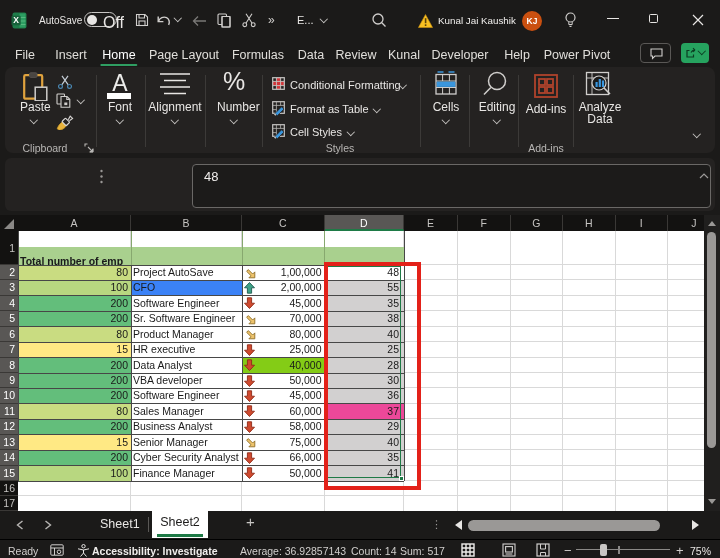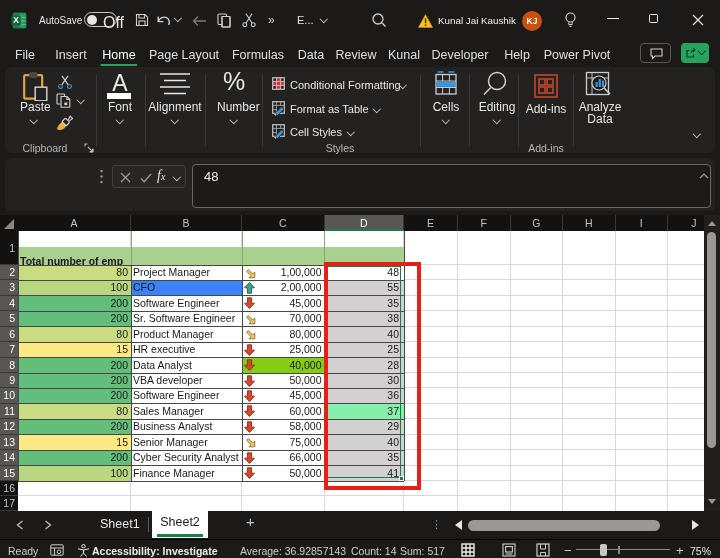--- a/index.html
+++ b/index.html
@@ -246,30 +246,20 @@
   <span class="caret" style="left:694px;top:66px"></span>
 </div>
 
 <div class="fbar">
   <div class="card" style="left:5px;top:0;width:710px;height:53px;border-radius:6px"></div>
   <svg width="3" height="15" viewBox="0 0 3 15" style="position:absolute;left:100px;top:11px" fill="#9a9896">
       <circle cx="1.5" cy="2" r="1.2"></circle>
       <circle cx="1.5" cy="7.5" r="1.2"></circle>
       <circle cx="1.5" cy="13" r="1.2"></circle>
     </svg>
-  <span style="position:absolute;left:112px;top:7px;width:74px;height:23px;background:#282624;border:1px solid #413f3d;border-radius:3px">
-    <svg width="11" height="11" viewBox="0 0 11 11" style="position:absolute;left:7px;top:6px" stroke="#9c9a98" stroke-width="1.3">
-        <path d="M1 1 L10 10 M10 1 L1 10"></path>
-      </svg>
-    <svg width="12" height="10" viewBox="0 0 12 10" style="position:absolute;left:27px;top:6.5px" fill="none" stroke="#9c9a98" stroke-width="1.3">
-        <path d="M1 5.5 L4.2 8.8 L11 1"></path>
-      </svg>
-    <span style="position:absolute;left:44px;top:1.5px;font-size:14px;font-style:italic;color:#e8e6e4;font-family:'Liberation Serif',serif">f<span style="font-size:10px">x</span></span>
-    <span class="caret" style="left:61px;top:10px"></span>
-  </span>
   <span style="position:absolute;left:192px;top:6px;width:519px;height:44px;background:#1c1b1a;border:1px solid #6a6866;border-radius:4px">
     <span style="position:absolute;left:11px;top:4px;font-size:13px;color:#f0eeec">48</span>
     <svg width="10" height="6" viewBox="0 0 10 6" style="position:absolute;left:506px;top:8px" fill="none" stroke="#9c9a98" stroke-width="1.2">
         <path d="M1 5 L5 1 L9 5"></path>
       </svg>
   </span>
 </div>
 <div style="position:absolute;left:0;top:212px;width:720px;height:299px;background:#1b1a19"></div>
 <div class="colhdr" style="left:0;top:215px;width:704px;height:16px"></div>
 <div style="position:absolute;left:4px;top:219px;width:0;height:0;border-left:10px solid transparent;border-bottom:10px solid #8a8886"></div>
@@ -311,21 +301,21 @@
 <div class="ghl" style="left:18px;top:464.5900000000001px;width:686px"></div>
 <div class="ghl" style="left:18px;top:480.0200000000001px;width:686px"></div>
 <div class="ghl" style="left:18px;top:495.4500000000001px;width:686px"></div>
 <div class="c green hb" style="left:18px;top:231px;width:113px;height:34px;padding-left:2px">
     <span style="display:block;line-height:12.5px">Total number of emp<br>in department</span>
   </div>
 <div class="c green hb" style="left:131px;top:231px;width:111px;height:34px;padding-left:16px">Job_rl</div>
 <div class="c green hb" style="left:242px;top:231px;width:82.5px;height:34px;padding-left:2px">Monthly Salary</div>
 <div class="c green hb" style="left:324.5px;top:231px;width:79.5px;height:34px;padding-left:2px">Age</div>
 <div class="c num" style="left:18px;top:265.0px;width:113px;height:15.43px;background:#c9dc81">80</div>
-<div class="c txt" style="left:131px;top:265.0px;width:111px;height:15.43px;background:#fff">Project Manager</div>
+<div class="c txt" style="left:131px;top:265.0px;width:111px;height:15.43px;background:#fff">Project AutoSave</div>
 <div class="c num" style="left:242px;top:265.0px;width:82.5px;height:15.43px;background:#fff"><span class="cficon"><svg width="12" height="12" viewBox="0 0 12 12" style="">
         <path d="M10.8 10.8 L10.8 4.9 L8.7 7 L4.3 2.6 L2.6 4.3 L7 8.7 L4.9 10.8 Z" fill="#edc36c" stroke="#8f6e27" stroke-width="0.9" stroke-linejoin="round"></path>
       </svg></span>1,00,000</div>
 <div class="c num" style="left:324.5px;top:265.0px;width:79.5px;height:15.43px;background:#fff;padding-right:5px">48</div>
 <div class="c num" style="left:18px;top:280.43px;width:113px;height:15.43px;background:#b8d780">100</div>
 <div class="c txt" style="left:131px;top:280.43px;width:111px;height:15.43px;background:#3b82f6">CFO</div>
 <div class="c num" style="left:242px;top:280.43px;width:82.5px;height:15.43px;background:#fff"><span class="cficon"><svg width="11" height="12" viewBox="0 0 11 12" style="">
         <path d="M5.5 0.5 L10.5 5.8 H7.6 V11.2 H3.4 V5.8 H0.5 Z" fill="#3fa287" stroke="#1e5a50" stroke-width="0.9"></path>
       </svg></span>2,00,000</div>
 <div class="c num" style="left:324.5px;top:280.43px;width:79.5px;height:15.43px;background:#d2d0d0;padding-right:5px">55</div>
@@ -369,21 +359,21 @@
 <div class="c txt" style="left:131px;top:388.44px;width:111px;height:15.43px;background:#fff">Software Engineer</div>
 <div class="c num" style="left:242px;top:388.44px;width:82.5px;height:15.43px;background:#fff"><span class="cficon"><svg width="11" height="12" viewBox="0 0 11 12" style="">
         <path d="M5.5 11.5 L10.5 6.2 H7.6 V0.8 H3.4 V6.2 H0.5 Z" fill="#cf4a2f" stroke="#8f2a17" stroke-width="0.9"></path>
       </svg></span>45,000</div>
 <div class="c num" style="left:324.5px;top:388.44px;width:79.5px;height:15.43px;background:#d2d0d0;padding-right:5px">36</div>
 <div class="c num" style="left:18px;top:403.87px;width:113px;height:15.43px;background:#c9dc81">80</div>
 <div class="c txt" style="left:131px;top:403.87px;width:111px;height:15.43px;background:#fff">Sales Manager</div>
 <div class="c num" style="left:242px;top:403.87px;width:82.5px;height:15.43px;background:#fff"><span class="cficon"><svg width="11" height="12" viewBox="0 0 11 12" style="">
         <path d="M5.5 11.5 L10.5 6.2 H7.6 V0.8 H3.4 V6.2 H0.5 Z" fill="#cf4a2f" stroke="#8f2a17" stroke-width="0.9"></path>
       </svg></span>60,000</div>
-<div class="c num" style="left:324.5px;top:403.87px;width:79.5px;height:15.43px;background:#86efac;padding-right:5px">37</div>
+<div class="c num" style="left:324.5px;top:403.87px;width:79.5px;height:15.43px;background:#ec4899;padding-right:5px">37</div>
 <div class="c num" style="left:18px;top:419.3px;width:113px;height:15.43px;background:#63be7b">200</div>
 <div class="c txt" style="left:131px;top:419.3px;width:111px;height:15.43px;background:#fff">Business Analyst</div>
 <div class="c num" style="left:242px;top:419.3px;width:82.5px;height:15.43px;background:#fff"><span class="cficon"><svg width="11" height="12" viewBox="0 0 11 12" style="">
         <path d="M5.5 11.5 L10.5 6.2 H7.6 V0.8 H3.4 V6.2 H0.5 Z" fill="#cf4a2f" stroke="#8f2a17" stroke-width="0.9"></path>
       </svg></span>58,000</div>
 <div class="c num" style="left:324.5px;top:419.3px;width:79.5px;height:15.43px;background:#d2d0d0;padding-right:5px">29</div>
 <div class="c num" style="left:18px;top:434.73px;width:113px;height:15.43px;background:#ffe984">15</div>
 <div class="c txt" style="left:131px;top:434.73px;width:111px;height:15.43px;background:#fff">Senior Manager</div>
 <div class="c num" style="left:242px;top:434.73px;width:82.5px;height:15.43px;background:#fff"><span class="cficon"><svg width="12" height="12" viewBox="0 0 12 12" style="">
         <path d="M10.8 10.8 L10.8 4.9 L8.7 7 L4.3 2.6 L2.6 4.3 L7 8.7 L4.9 10.8 Z" fill="#edc36c" stroke="#8f6e27" stroke-width="0.9" stroke-linejoin="round"></path>

